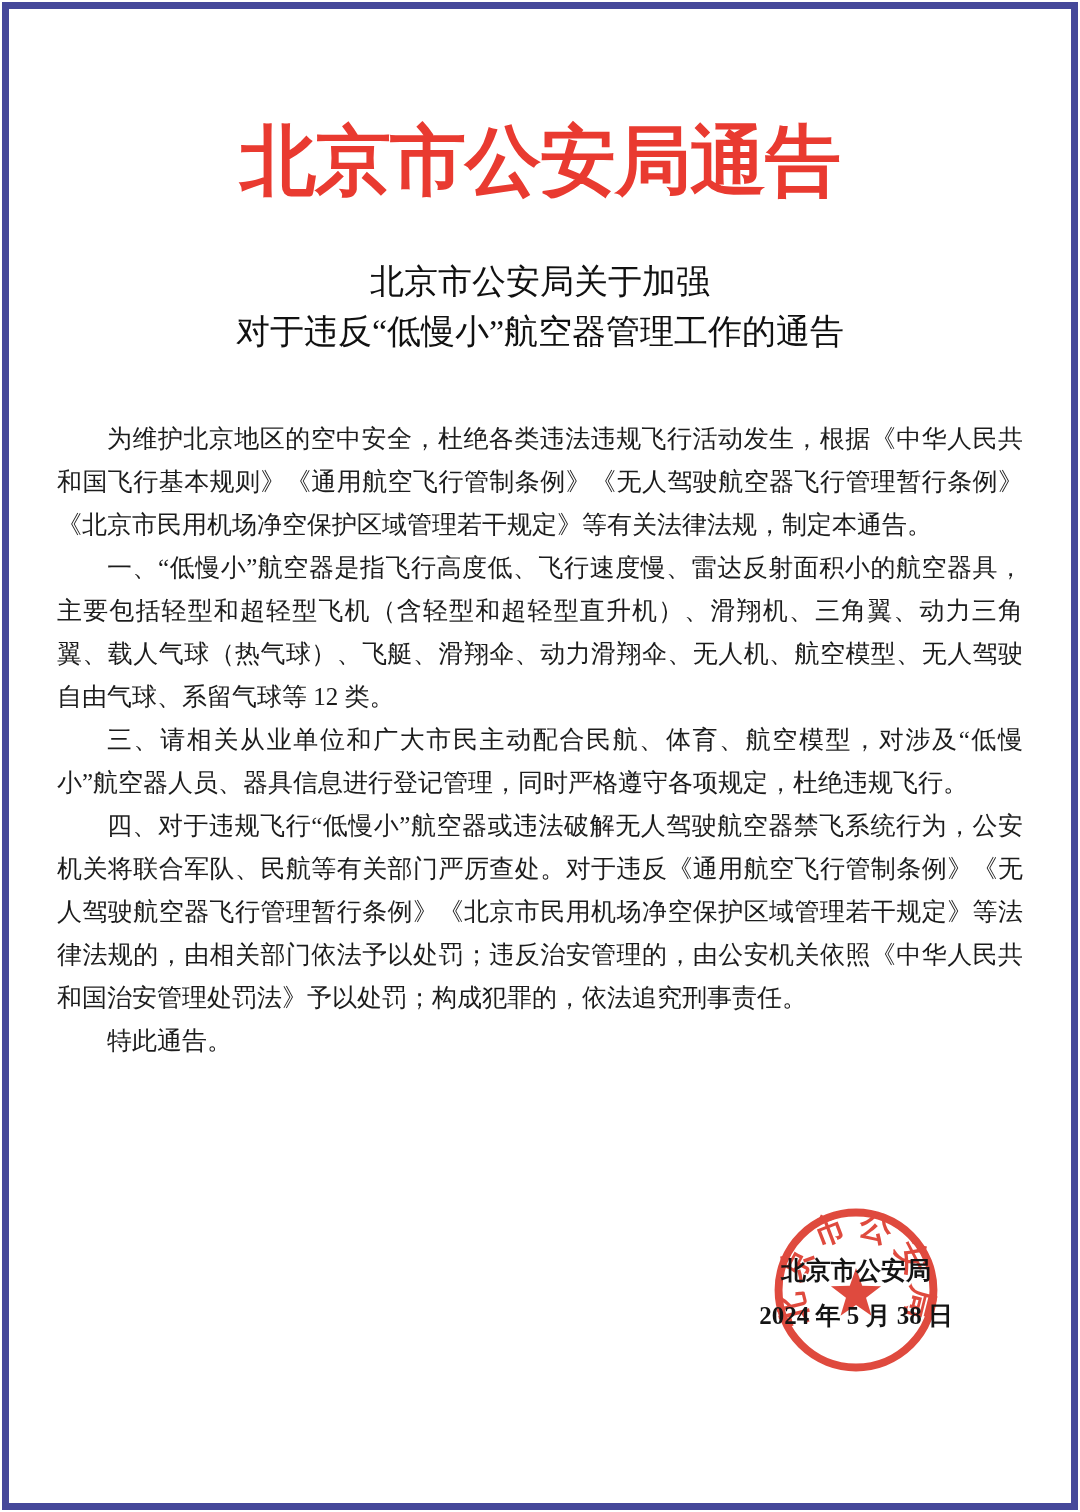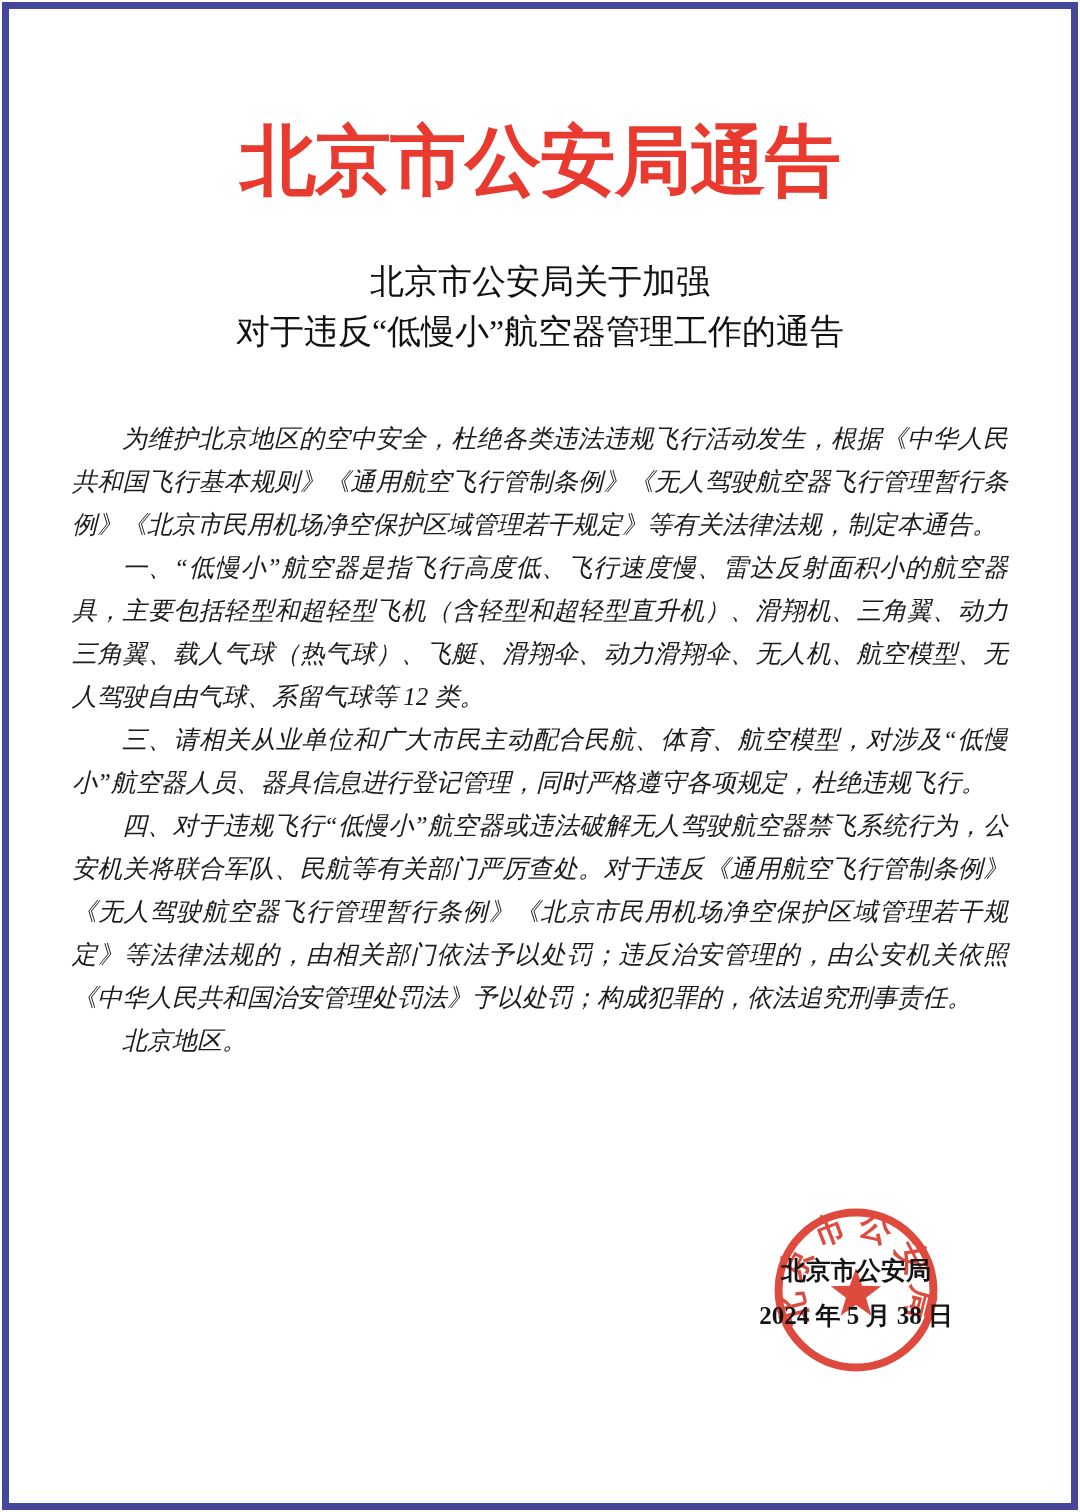--- a/index.html
+++ b/index.html
@@ -13,21 +13,21 @@
     box-sizing:border-box;
   }
   .border-frame{
     position:absolute;
     top:2px;left:2px;right:2px;bottom:2px;
     border:7px solid #45489a;
     pointer-events:none;
   }
   .content{
     position:relative;
-    padding:0 72px;
+    padding:0 57px;
   }
   .title{
     margin:0;
     padding-top:118px;
     text-align:center;
     font-size:76px;
     line-height:1.15;
     font-weight:bold;
     letter-spacing:-1px;
     color:#e93a30;
@@ -38,21 +38,20 @@
     font-size:34px;
     line-height:50px;
     font-weight:normal;
     color:#111111;
   }
   .body-text{
     margin-top:60px;
     font-size:25px;
     line-height:43px;
     text-align:justify;
-    font-style:italic;
   }
   .body-text p{
     margin:0;
     text-indent:2em;
   }
   .signature-block{
     position:absolute;
     left:726px;
     top:1248px;
     width:260px;
@@ -90,21 +89,21 @@
     <div class="subtitle">
       <div>北京市公安局关于加强</div>
       <div>对于违反“低慢小”航空器管理工作的通告</div>
     </div>
 
     <div class="body-text">
       <p>为维护北京地区的空中安全，杜绝各类违法违规飞行活动发生，根据《中华人民共和国飞行基本规则》《通用航空飞行管制条例》《无人驾驶航空器飞行管理暂行条例》《北京市民用机场净空保护区域管理若干规定》等有关法律法规，制定本通告。</p>
       <p>一、“低慢小”航空器是指飞行高度低、飞行速度慢、雷达反射面积小的航空器具，主要包括轻型和超轻型飞机（含轻型和超轻型直升机）、滑翔机、三角翼、动力三角翼、载人气球（热气球）、飞艇、滑翔伞、动力滑翔伞、无人机、航空模型、无人驾驶自由气球、系留气球等 12 类。</p>
       <p>三、请相关从业单位和广大市民主动配合民航、体育、航空模型，对涉及“低慢小”航空器人员、器具信息进行登记管理，同时严格遵守各项规定，杜绝违规飞行。</p>
       <p>四、对于违规飞行“低慢小”航空器或违法破解无人驾驶航空器禁飞系统行为，公安机关将联合军队、民航等有关部门严厉查处。对于违反《通用航空飞行管制条例》《无人驾驶航空器飞行管理暂行条例》《北京市民用机场净空保护区域管理若干规定》等法律法规的，由相关部门依法予以处罚；违反治安管理的，由公安机关依照《中华人民共和国治安管理处罚法》予以处罚；构成犯罪的，依法追究刑事责任。</p>
-      <p>北京地区。</p>
+      <p>特此通告。</p>
     </div>
   </div>
 
   <svg class="seal" viewBox="0 0 200 200" xmlns="http://www.w3.org/2000/svg">
     <defs>
       <path id="seal-arc-path" d="M 52.5 139.9 A 62 62 0 1 1 147.5 139.9" fill="none"></path>
     </defs>
     <circle cx="100" cy="100" r="88" fill="none" stroke="#dd3b2e" stroke-width="9"></circle>
     <polygon fill="#dd3b2e" points="100,75 107.1,95.3 128.5,95.7 111.4,108.7 117.6,129.3 100,117 82.4,129.3 88.6,108.7 71.5,95.7 92.9,95.3"></polygon>
     <text font-size="37" fill="#dd3b2e" letter-spacing="8">

